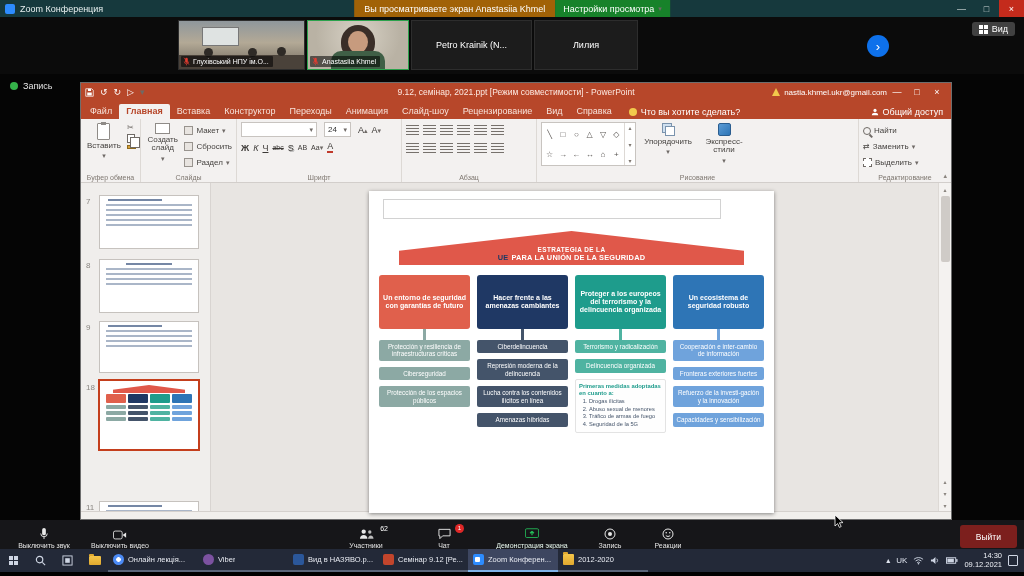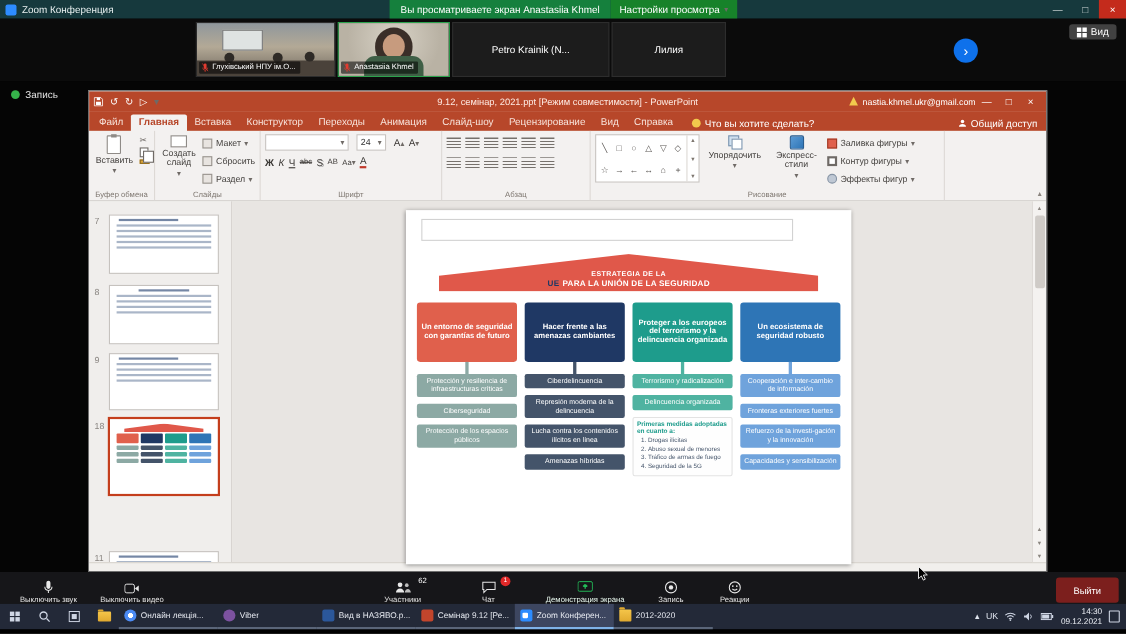--- a/index.html
+++ b/index.html
@@ -5,31 +5,31 @@
   *{margin:0;padding:0;box-sizing:border-box}
   html,body{background:#000}
   .screen{position:relative;width:1024px;height:576px;overflow:hidden;background:#000;
     font-family:"Liberation Sans","DejaVu Sans",sans-serif;-webkit-font-smoothing:antialiased}
 
   
   .zt{position:absolute;left:0;top:0;right:0;height:17px;background:#16393d;display:flex;align-items:center;color:#e7efef;font-size:9px}
   .zt-left{display:flex;align-items:center;gap:5px;padding-left:5px}
   .zoom-appicon{width:10px;height:10px;border-radius:2px;background:#2D8CFF;display:inline-block}
   .banner-wrap{position:absolute;left:50%;transform:translateX(-50%);top:0;height:17px;display:flex}
-  .banner{background:#15803d;color:#fff;display:flex;align-items:center;padding:0 10px;white-space:nowrap}
+  .banner{background:#a16207;color:#fff;display:flex;align-items:center;padding:0 10px;white-space:nowrap}
   .banner-btn{background:#17822A;color:#fff;display:flex;align-items:center;gap:4px;padding:0 8px;white-space:nowrap;cursor:pointer}
   .win-ctl{margin-left:auto;display:flex;height:100%}
   .win-btn{width:25px;display:flex;align-items:center;justify-content:center;color:#cfd8d8;font-size:9px}
   .win-btn.close{background:#C42B1C;color:#fff}
 
   
   .strip{position:absolute;top:17px;left:0;right:0;height:57px;background:#0b0b0b}
   .tiles{position:absolute;left:178px;top:3px;display:flex;gap:2px}
   .tile{position:relative;height:50px;background:#1c1c1c;border:1px solid #2d2d2d;display:flex;align-items:center;justify-content:center;overflow:hidden}
-  .t1{width:101px}.t2{width:127px}.t3{width:102px;border:1px solid #2BA24C}.t4{width:143px}.t5{width:118px}.t6{width:104px}
+  .t1{width:101px}.t2{width:127px}.t3{width:102px;border:1px solid #2BA24C}.t4{width:121px}.t5{width:118px}.t6{width:104px}
   .pname{color:#fff;font-size:9px;white-space:nowrap}
   .corner-label{position:absolute;left:2px;bottom:2px;display:flex;align-items:center;gap:3px;background:rgba(0,0,0,.55);padding:1px 4px 1px 2px;font-size:7px;color:#fff;border-radius:1px;max-width:95%;white-space:nowrap}
   .scene-class{position:absolute;inset:0;background:linear-gradient(180deg,#8f979c 0%,#b3a996 45%,#6f675d 100%)}
   .scene-class .board{position:absolute;left:18%;top:12%;width:30%;height:40%;background:#dfe3e2;border:1px solid #777}
   .scene-class .desk{position:absolute;left:0;right:0;bottom:0;height:30%;background:#4a423a}
   .scene-class .head{position:absolute;width:9px;height:9px;border-radius:50%;background:#2e2a26}
   .scene-person{position:absolute;inset:0;background:radial-gradient(circle at 50% 30%,#d8d2c6 0%,#b9b2a4 70%)}
   .scene-person .hair{position:absolute;left:50%;top:4px;transform:translateX(-50%);width:34px;height:34px;border-radius:50% 50% 45% 45%;background:#3a2e28}
   .scene-person .face{position:absolute;left:50%;top:10px;transform:translateX(-50%);width:20px;height:22px;border-radius:50%;background:#c79b7e}
   .scene-person .torso{position:absolute;left:50%;bottom:-4px;transform:translateX(-50%);width:54px;height:22px;border-radius:10px 10px 0 0;background:#3f5f46}
@@ -425,40 +425,42 @@
           <div class="bigbtn" style="width:56px">
             <span class="ic-arrange"></span>
             <span>Упорядочить</span>
             <span class="car">▾</span>
           </div>
           <div class="bigbtn" style="width:48px">
             <span class="ic-style"></span>
             <span>Экспресс-стили</span>
             <span class="car">▾</span>
           </div>
+          <span class="glabel">Рисование</span>
+        </div>
+
+        <div class="grp" style="width:92px;border-right:none">
           <div class="fcol" style="padding-top:2px">
             <div class="srow">
-                <span class="ic-fill"></span>
-                <span>Заливка фигуры</span>
+                <span class="ic-find"></span>
+                <span>Найти</span>
+              </div>
+            <div class="srow">
+                <span>⇄</span>
+                <span>Заменить</span>
                 <span class="car">▾</span>
               </div>
             <div class="srow">
-                <span class="ic-outline"></span>
-                <span>Контур фигуры</span>
+                <span class="ic-select"></span>
+                <span>Выделить</span>
                 <span class="car">▾</span>
               </div>
-            <div class="srow">
-                <span class="ic-effects"></span>
-                <span>Эффекты фигур</span>
-                <span class="car">▾</span>
-              </div>
-          </div>
-          <span class="glabel">Рисование</span>
-        </div>
-
+          </div>
+          <span class="glabel">Редактирование</span>
+        </div>
         <span class="rib-collapse">▴</span>
       </div>
 
       <div class="pbody">
         <div class="panel">
           <span class="snum" style="top:14px">7</span>
           <div class="thumb" style="top:12px;height:54px">
             <div class="tl t"></div>
               <div class="tl"></div>
               <div class="tl"></div>

